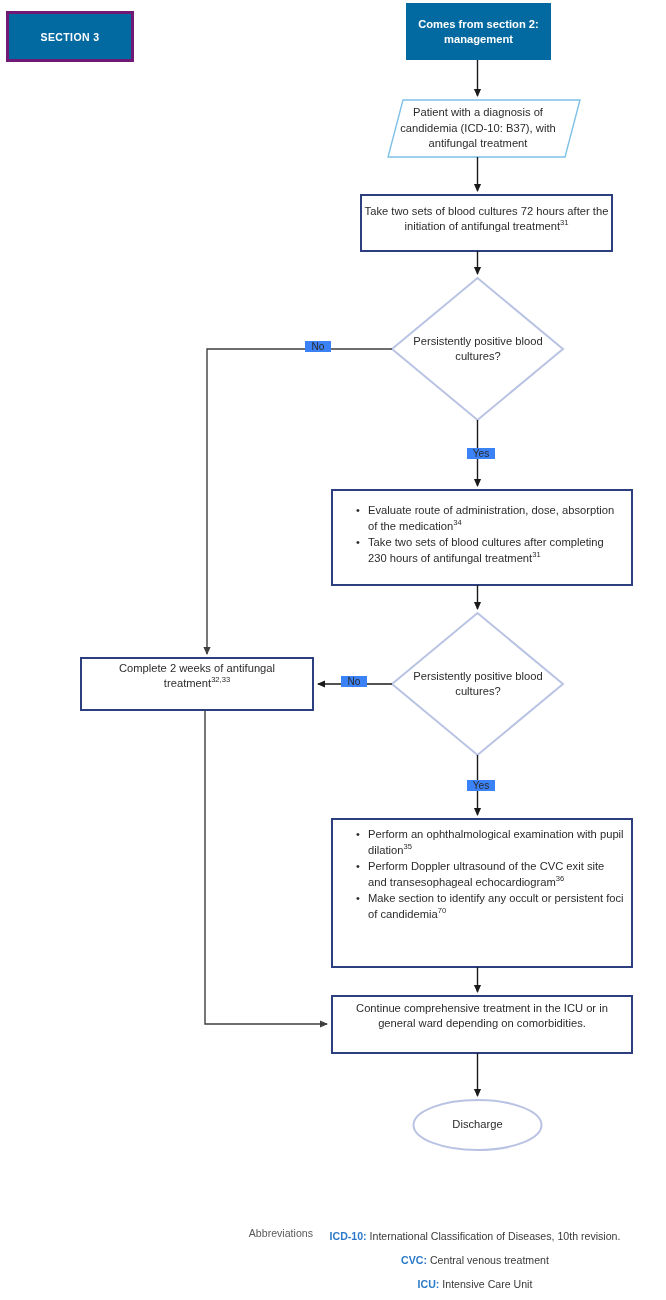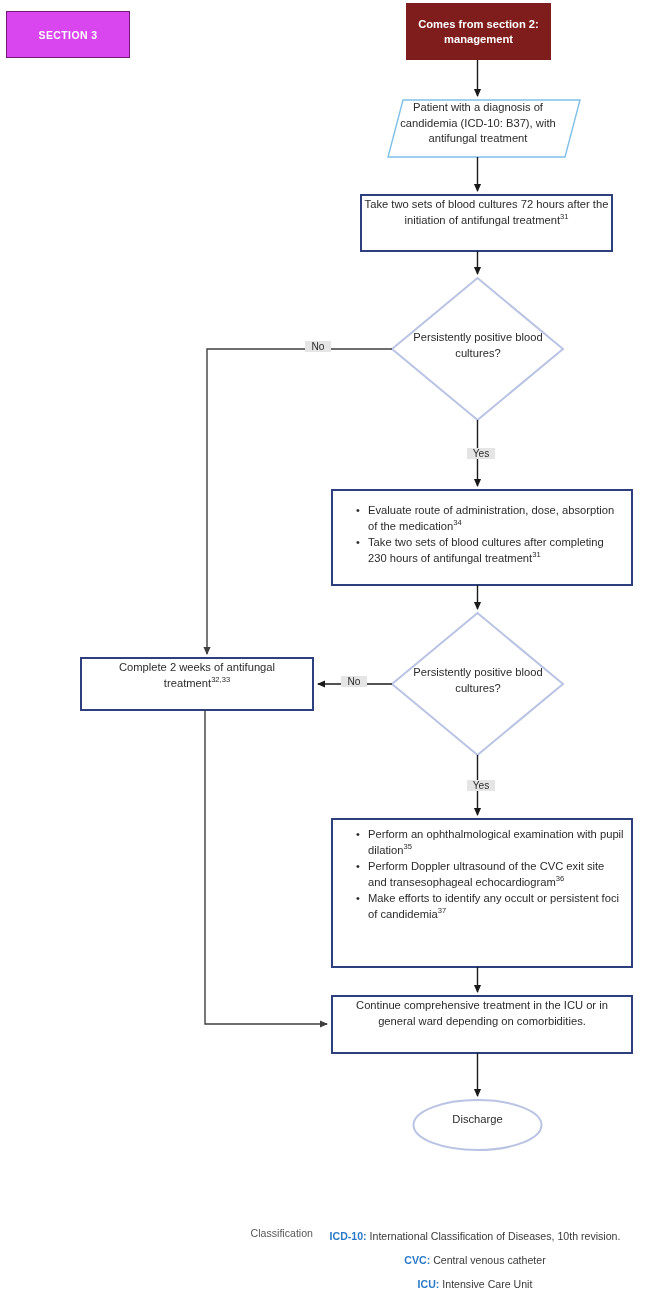--- a/index.html
+++ b/index.html
@@ -25,53 +25,54 @@
     height: 1300px;
   }
   .node-text {
     position: absolute;
     box-sizing: border-box;
     color: #2b2b2b;
     font-size: 11.2px;
     line-height: 15.5px;
     text-align: center;
     display: flex;
+    align-items: center;
     justify-content: center;
   }
   .node-text.left-align {
     text-align: left;
     display: block;
   }
 
   
   #section-chip {
     position: absolute;
     left: 6px;
     top: 11px;
     width: 122px;
     height: 45px;
-    background: #d946ef;
-    border: 1px solid #701a75;
+    background: #0369a1;
+    border: 3px solid #701a75;
     color: #ffffff;
     font-size: 10.5px;
     font-weight: bold;
     letter-spacing: 0.4px;
     display: flex;
     align-items: center;
     justify-content: center;
   }
 
   
   #start-box {
     position: absolute;
     left: 406px;
     top: 3px;
     width: 145px;
     height: 57px;
-    background: #7f1d1d;
+    background: #0369a1;
     color: #ffffff;
     font-size: 11.2px;
     font-weight: bold;
     line-height: 15px;
     display: flex;
     align-items: center;
     justify-content: center;
     text-align: center;
     padding: 0 6px;
     box-sizing: border-box;
@@ -129,21 +130,21 @@
   .abbrev-key {
     color: #2a79c8;
     font-weight: bold;
   }
   .abbrev-val {
     color: #3a3a3a;
   }
 
   .edge-label {
     position: absolute;
-    background: #e5e5e5;
+    background: #3b82f6;
     color: #2b2b2b;
     font-size: 10.2px;
     padding: 0 2px;
     text-align: center;
   }
 </style>
 </head>
 <body>
 
 <div id="page">
@@ -246,42 +247,42 @@
 
   <div class="node-text left-align" style="left:338px; top:827px; width:290px;">
     <ul class="bullets">
       <li>
         <span>Perform an ophthalmological examination with pupil dilation</span><sup>35</sup>
       </li>
       <li>
         <span>Perform Doppler ultrasound of the CVC exit site and transesophageal echocardiogram</span><sup>36</sup>
       </li>
       <li>
-        <span>Make efforts to identify any occult or persistent foci of candidemia</span><sup>37</sup>
+        <span>Make section to identify any occult or persistent foci of candidemia</span><sup>70</sup>
       </li>
     </ul>
   </div>
 
   <div class="node-text" style="left:338px; top:998px; width:288px; height:36px;">
     <span>Continue comprehensive treatment in the ICU or in general ward depending on comorbidities.</span>
   </div>
 
   <div class="node-text" style="left:420px; top:1112px; width:115px; height:26px;">
     <span>Discharge</span>
   </div>
 
   <div id="abbrev-wrap">
-    <div id="abbrev-label">Classification</div>
+    <div id="abbrev-label">Abbreviations</div>
     <div class="abbrev-row">
       <span class="abbrev-key">ICD-10:</span>
       <span class="abbrev-val">International Classification of Diseases, 10th revision.</span>
     </div>
     <div class="abbrev-row">
       <span class="abbrev-key">CVC:</span>
-      <span class="abbrev-val">Central venous catheter</span>
+      <span class="abbrev-val">Central venous treatment</span>
     </div>
     <div class="abbrev-row">
       <span class="abbrev-key">ICU:</span>
       <span class="abbrev-val">Intensive Care Unit</span>
     </div>
   </div>
 
 </div>
 
 </body></html>

